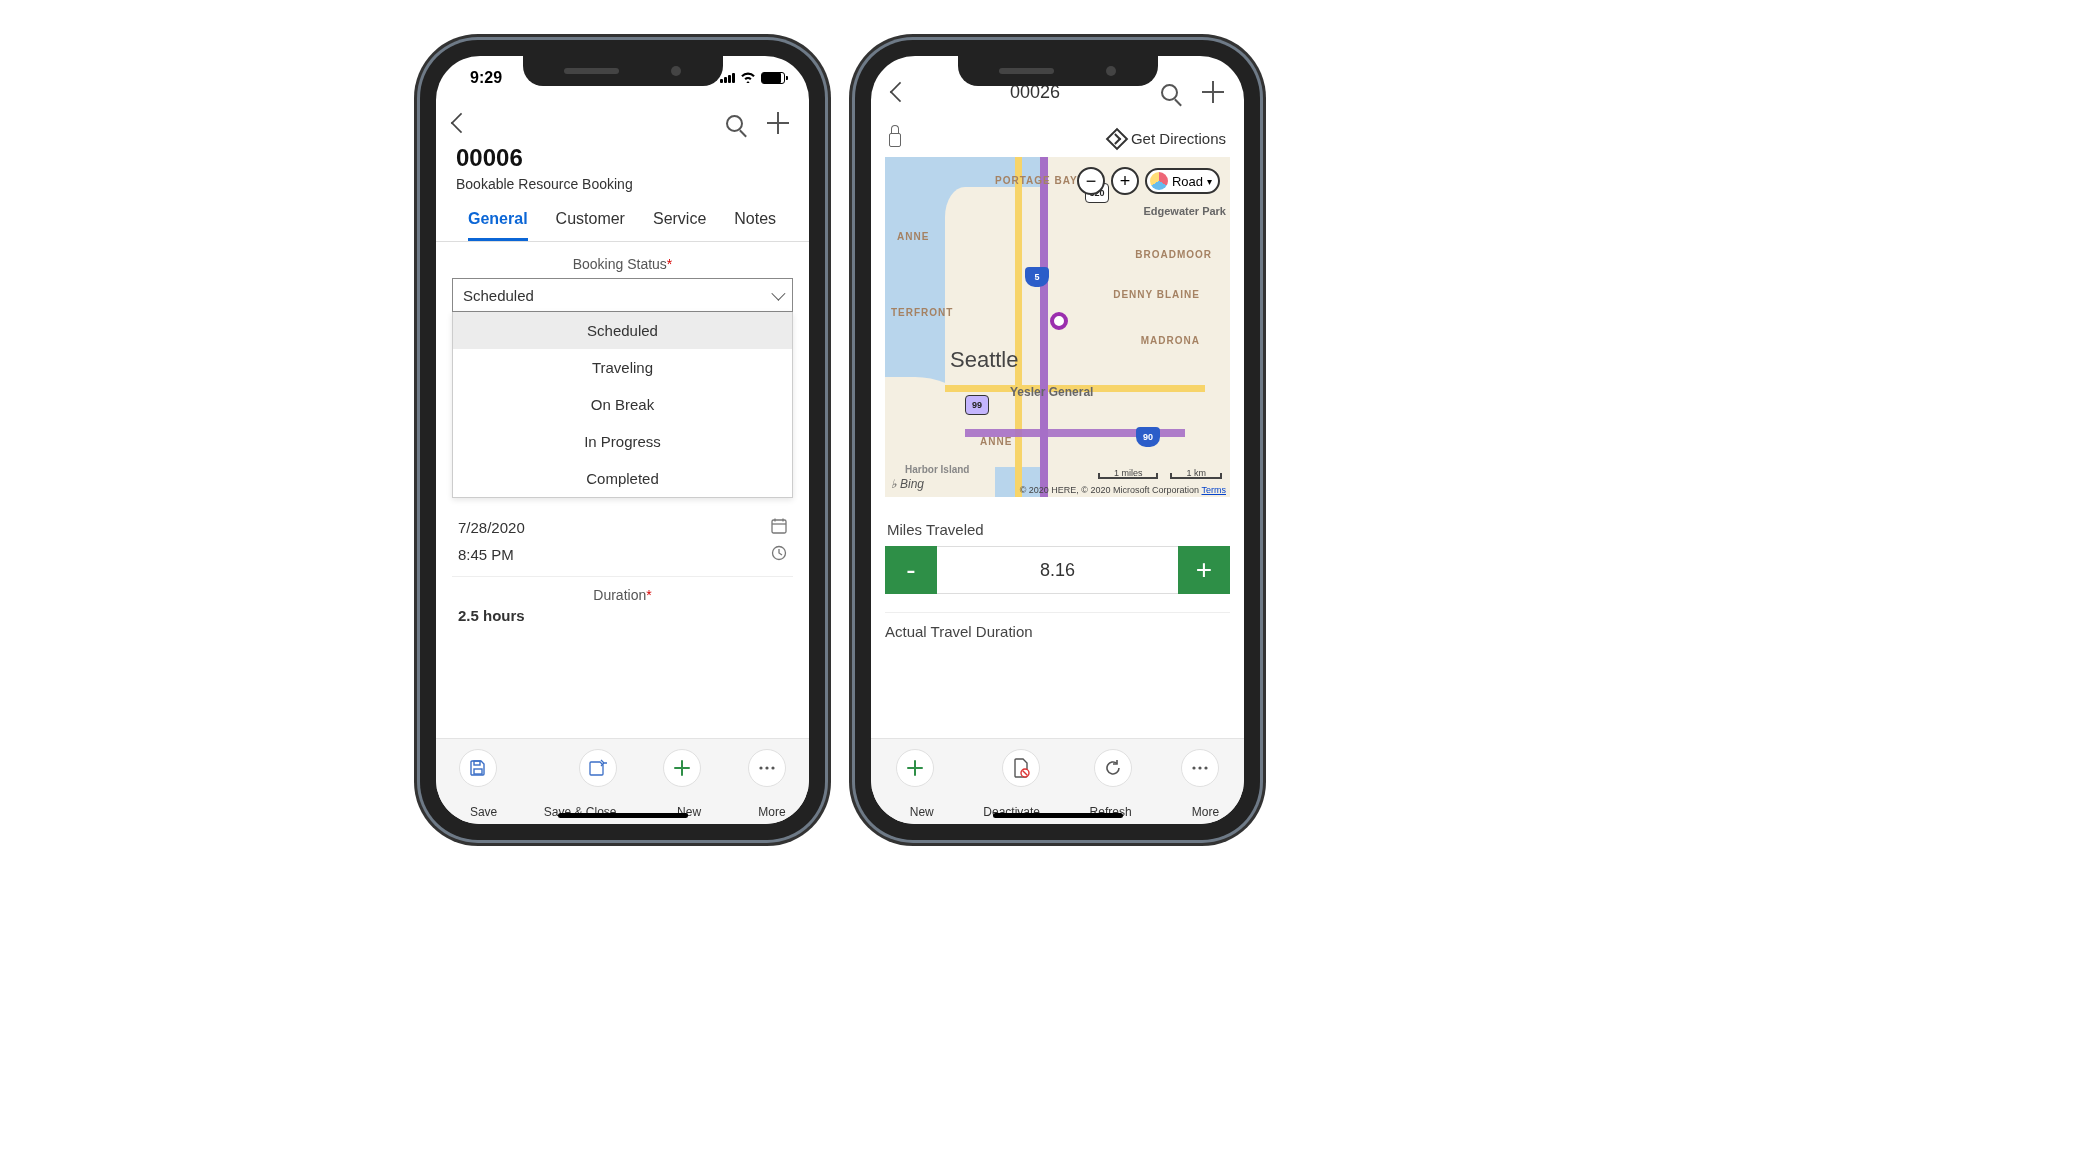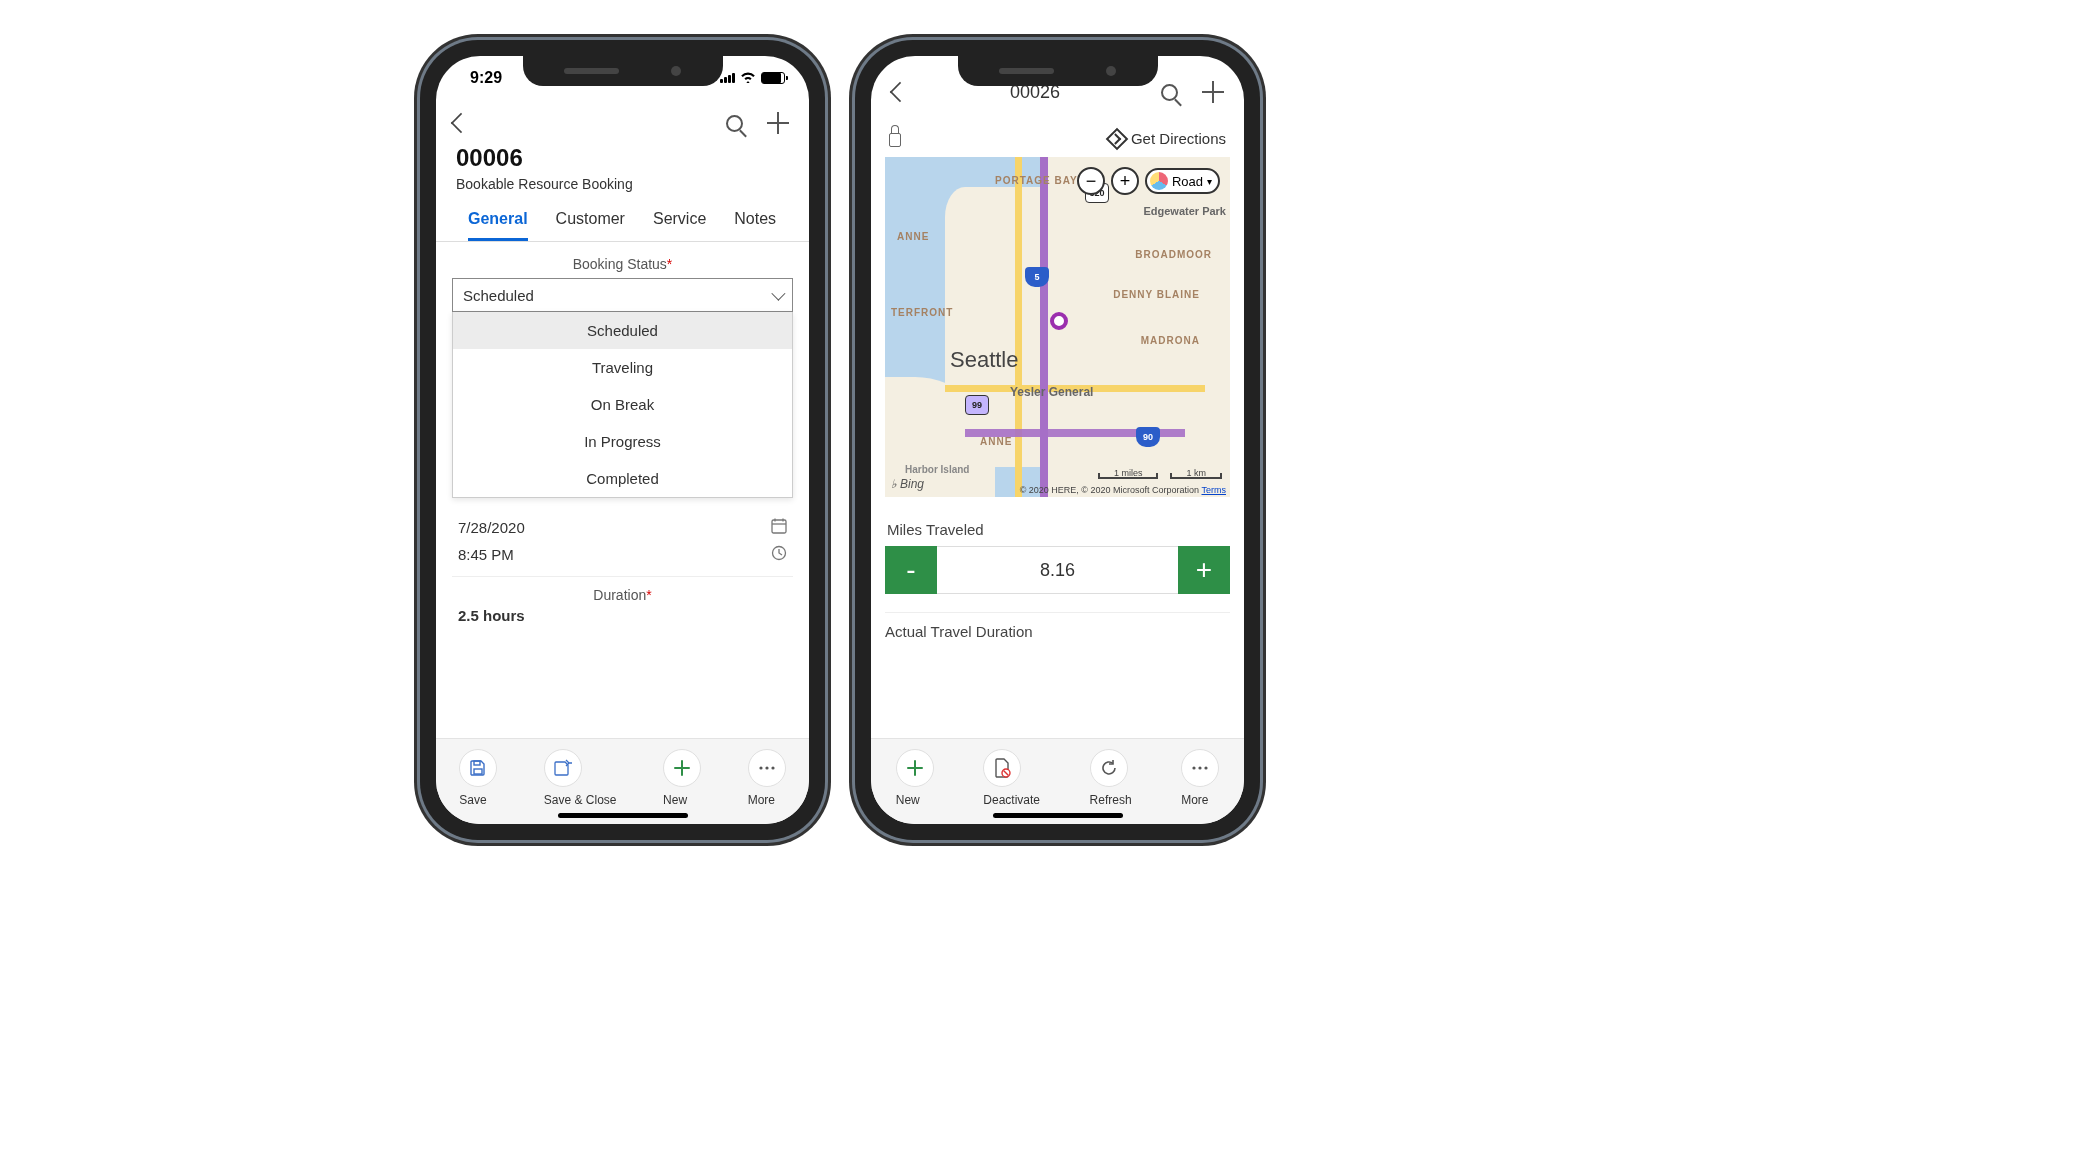--- a/index.html
+++ b/index.html
@@ -107,21 +107,21 @@
 
   .field-row { border-top:1px solid #eee; padding:10px 6px 8px 6px; margin:0 16px; }
   .field-row.first { border-top:none; margin-top:6px;}
   .val-row { display:flex; justify-content:space-between; align-items:center; font-size:15px; color:#333; padding:4px 0;}
   .mini-icon { color:#777; font-size:15px; }
   .bold { font-weight:600; }
 
   .command-bar {
     height:86px; border-top:1px solid #e3e3e3; background:#f5f5f5; display:flex; justify-content:space-around; align-items:flex-start; padding-top:10px;
   }
-  .cmd { display:flex; flex-direction:column; align-items:flex-start; gap:6px; cursor:pointer;}
+  .cmd { display:flex; flex-direction:column; align-items:flex-end; gap:18px; cursor:pointer;}
   .cmd .circle { width:38px; height:38px; border-radius:50%; background:#fff; border:1px solid #e0e0e0; display:flex; align-items:center; justify-content:center;}
   .cmd .lbl { font-size:12px; color:#333;}
 
   .home-ind{ position:absolute; bottom:6px; left:50%; transform:translateX(-50%); width:130px; height:5px; background:#000; border-radius:3px; z-index:5;}
 
   
   .p2 .topbar2 { height:60px; display:flex; align-items:center; justify-content:space-between; padding:0 20px; margin-top:6px;}
   .p2 .topbar2 .center { font-size:18px; font-weight:400; color:#333;}
   .p2 .topbar2 .right { display:flex; gap:24px; align-items:center;}
 

